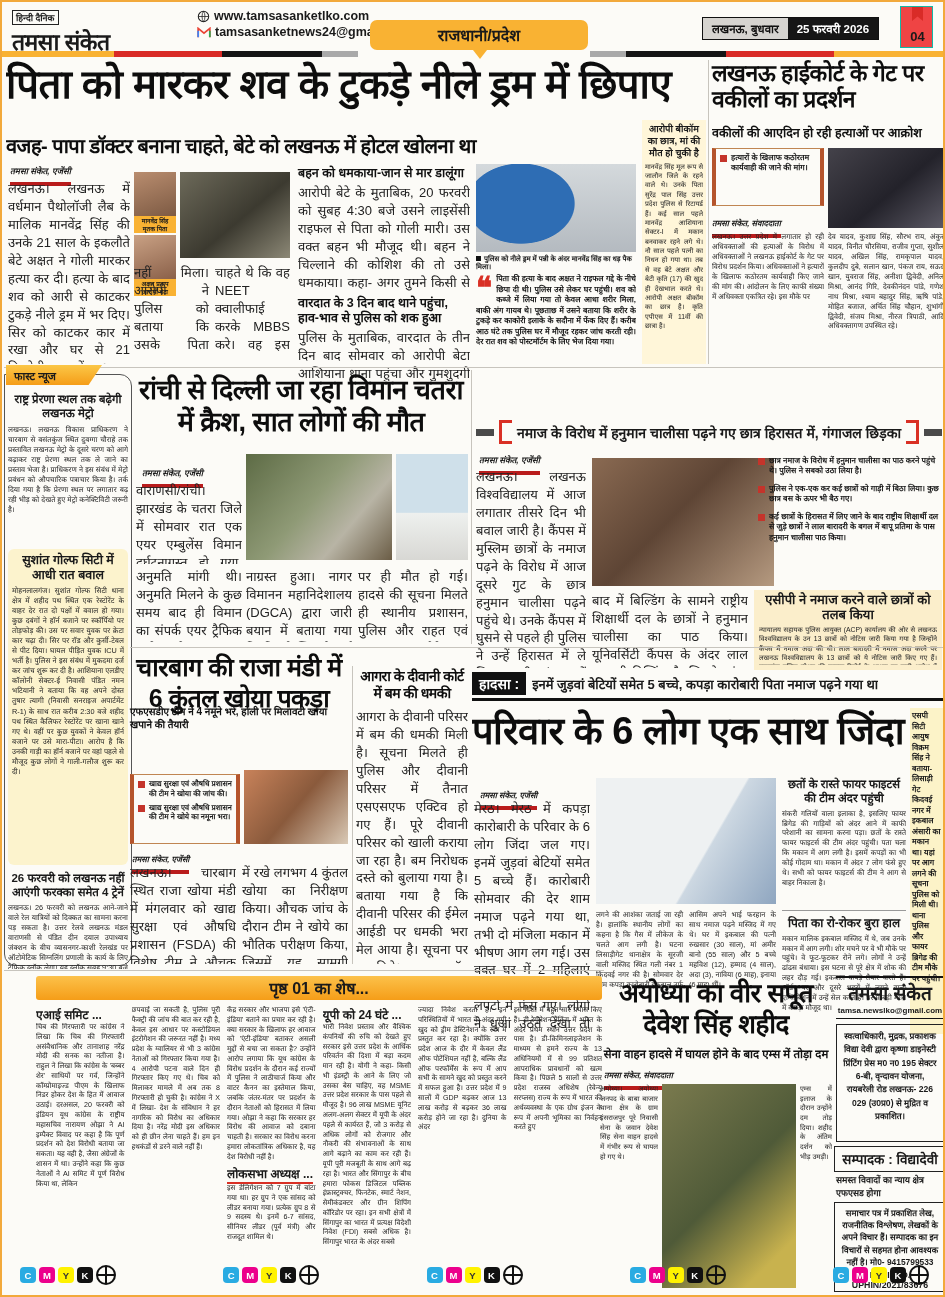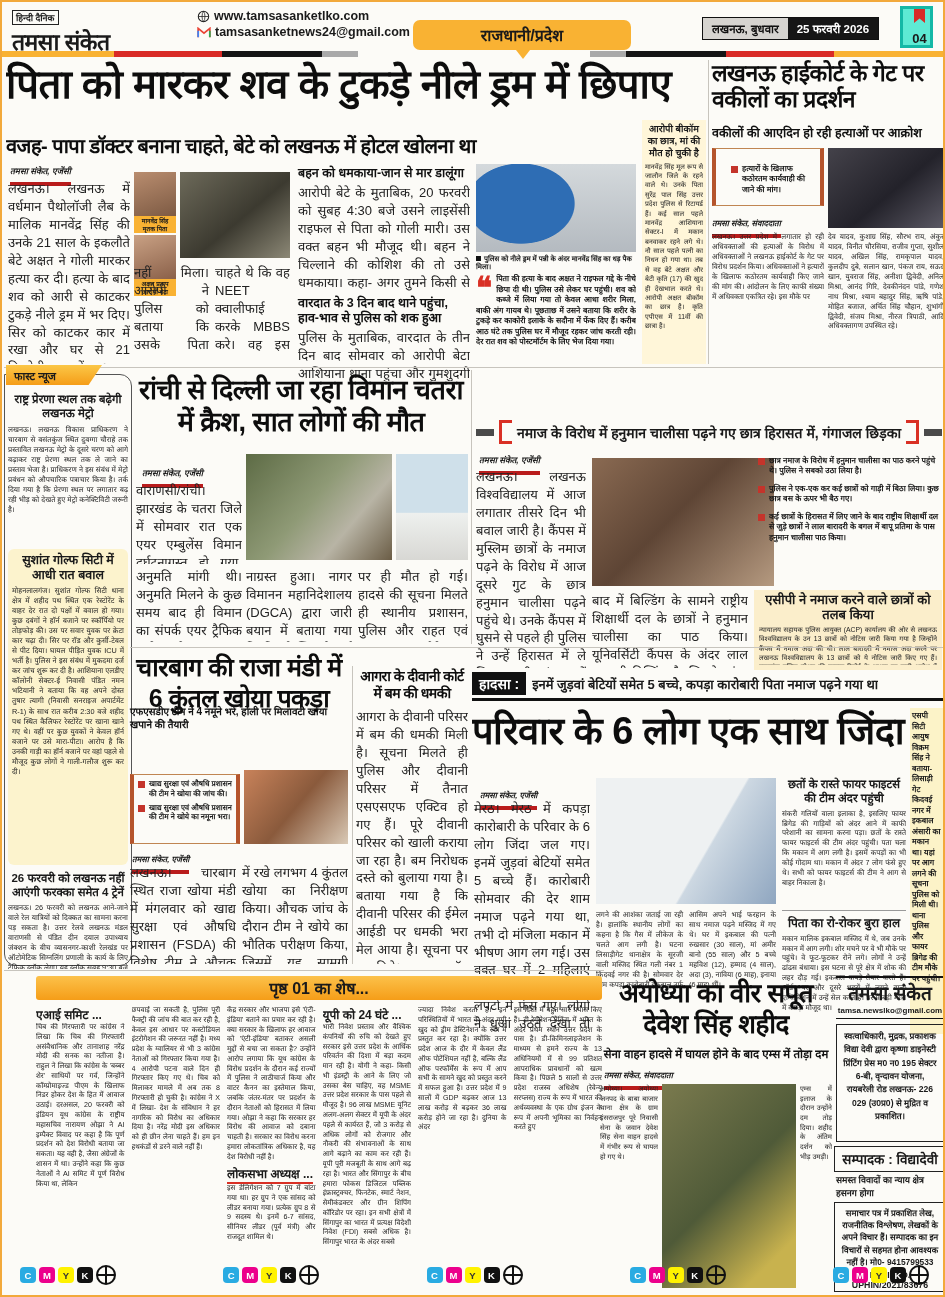--- a/index.html
+++ b/index.html
@@ -51,31 +51,31 @@
       <svg width="14" height="11" viewBox="0 0 24 18">
           <path d="M2 17V2l10 8L22 2v15" fill="none" stroke="#EA4335" stroke-width="3"></path>
           <path d="M2 17V6" stroke="#4285F4" stroke-width="3"></path>
           <path d="M22 17V6" stroke="#34A853" stroke-width="3"></path>
         </svg>
       <span style="font-size:12.5px;font-weight:800;">tamsasanketnews24@gmail.com</span>
     </div>
   </div>
 
   <div class="abs" style="left:368px;top:18px;width:218px;height:30px;background:#F9B233;border-radius:7px;
-       display:flex;align-items:center;justify-content:center;margin-left:43px;">
+       display:flex;align-items:center;justify-content:center;">
     <span style="font-size:16px;font-weight:900;">राजधानी/प्रदेश</span>
     <span class="abs" style="left:103px;top:30px;width:0;height:0;border-left:7px solid transparent;border-right:7px solid transparent;border-top:9px solid #F9B233;"></span>
   </div>
 
   <div class="abs" style="left:700px;top:15px;display:flex;border:1px solid #111;">
     <span style="background:#d6d4d0;color:#111;font-size:11.5px;font-weight:800;padding:3px 9px;">लखनऊ, बुधवार</span>
     <span style="background:#161616;color:#fff;font-size:11.5px;font-weight:800;padding:3px 9px;">25 फरवरी 2026</span>
   </div>
 
-  <div class="abs" style="left:898px;top:4px;width:33px;height:42px;background:#5eead4;border:3px solid #14b8a6;">
+  <div class="abs" style="left:898px;top:4px;width:33px;height:42px;background:#ef4444;border:1px solid #14b8a6;">
     <span class="abs" style="left:11px;top:0;width:11px;height:14px;background:#D92B27;clip-path:polygon(0 0,100% 0,100% 100%,50% 68%,0 100%);"></span>
     <span class="abs" style="left:0;top:22px;width:33px;text-align:center;font-size:13px;font-weight:900;">04</span>
   </div>
 
   <div class="abs" style="left:0;top:49px;width:945px;height:6px;
        background:linear-gradient(90deg,#F9B233 0 112px,#D92B27 112px 220px,#151515 220px 320px,#a9a9a9 320px 356px,transparent 356px 588px,#a9a9a9 588px 624px,#151515 624px 724px,#D92B27 724px 832px,#F9B233 832px 100%);"></div>
 
   <div class="abs headline nowrap" style="left:4px;top:56px;width:700px;font-size:40px;line-height:1.3;">पिता को मारकर शव के टुकड़े नीले ड्रम में छिपाए</div>
   <div class="abs headline nowrap" style="left:4px;top:130px;width:660px;font-size:20px;">वजह- पापा डॉक्टर बनाना चाहते, बेटे को लखनऊ में होटल खोलना था</div>
   <div class="abs" style="left:8px;top:158px;"><span class="byline">तमसा संकेत, एजेंसी</span></div>
@@ -110,21 +110,21 @@
   <div class="abs ybox" style="left:640px;top:118px;width:64px;height:244px;background:#FFF6D9;padding:3px;">
     <div class="center" style="font-size:9.5px;font-weight:900;line-height:1.25;">आरोपी बीकॉम का छात्र, मां की मौत हो चुकी है</div>
     <div class="bodytxt" style="font-size:6.8px;height:185px;margin-top:3px;">मानवेंद्र सिंह मूल रूप से जालौन जिले के रहने वाले थे। उनके पिता सुरेंद्र पाल सिंह उत्तर प्रदेश पुलिस से रिटायर्ड हैं। कई साल पहले मानवेंद्र आशियाना सेक्टर-I में मकान बनवाकर रहने लगे थे। नौ साल पहले पत्नी का निधन हो गया था। तब से वह बेटे अक्षत और बेटी कृति (17) की खुद ही देखभाल करते थे। आरोपी अक्षत बीकॉम का छात्र है। कृति एपीएस में 11वीं की छात्रा है।</div>
   </div>
 
   <div class="abs divider" style="left:706px;top:58px;width:1px;height:304px;"></div>
 
   <div class="abs headline" style="left:710px;top:58px;width:232px;font-size:23px;line-height:1.15;">लखनऊ हाईकोर्ट के गेट पर वकीलों का प्रदर्शन</div>
   <div class="abs subhead-sm nowrap" style="left:710px;top:122px;width:232px;font-size:12.5px;">वकीलों की आएदिन हो रही हत्याओं पर आक्रोश</div>
   <div class="abs" style="left:710px;top:146px;width:112px;height:58px;border:1px solid #c08552;border-left:4px solid #b5542c;border-right:4px solid #b5542c;padding:4px;">
-    <div class="bullet" style="margin:11px;">
+    <div class="bullet" style="margin:0;">
         <span class="sq"></span>
         <span>हत्यारों के खिलाफ कठोरतम कार्यवाही की जाने की मांग।</span>
       </div>
   </div>
   <div class="abs" style="left:710px;top:210px;"><span class="byline" style="font-size:8px;">तमसा संकेत, संवाददाता</span></div>
   <div class="abs photo" style="left:826px;top:146px;width:116px;height:80px;background:linear-gradient(140deg,#44424a,#23222a 55%,#5b5964);"></div>
   <div class="abs bodytxt" style="left:710px;top:230px;width:112px;height:132px;font-size:7.2px;">लखनऊ। उत्तर प्रदेश में लगातार हो रही अधिवक्ताओं की हत्याओं के विरोध में अधिवक्ताओं ने लखनऊ हाईकोर्ट के गेट पर विरोध प्रदर्शन किया। अधिवक्ताओं ने हत्यारों के खिलाफ कठोरतम कार्यवाही किए जाने की मांग की। आंदोलन के लिए काफी संख्या में अधिवक्ता एकत्रित रहे। इस मौके पर</div>
   <div class="abs bodytxt" style="left:826px;top:230px;width:116px;height:132px;font-size:7.2px;">देव यादव, कुशाग्र सिंह, सौरभ राय, अंकुर यादव, विनीत चौरसिया, राजीव गुप्ता, सुशील यादव, अखिल सिंह, रामकृपाल यादव, कुलदीप दुबे, सलान खान, पंकज राय, सऊद खान, युवराज सिंह, अनीशा द्विवेदी, अनिल मिश्रा, आनंद गिरि, देवकीनंदन पांडे, गणेश नाथ मिश्रा, श्याम बहादुर सिंह, ऋषि पांडे, मोहित बजाज, अर्चित सिंह चौहान, शुभांगी द्विवेदी, संजय मिश्रा, नीरज त्रिपाठी, आदि अधिवक्तागण उपस्थित रहे।</div>
 
   <div class="abs divider" style="left:2px;top:365px;width:939px;height:1px;"></div>
@@ -255,21 +255,21 @@
   <div class="abs bodytxt" style="left:598px;top:1082px;width:58px;height:204px;font-size:7px;">अयोध्या। अयोध्या जनपद के बाबा बाजार थाना क्षेत्र के ग्राम इंसराजपुर पूरे निवासी सेना के जवान देवेश सिंह सेना वाहन हादसे में गंभीर रूप से घायल हो गए थे।</div>
   <div class="abs photo" style="left:660px;top:1082px;width:134px;height:204px;background:linear-gradient(135deg,#7a7a4e,#4f5a38 50%,#c8b24e 85%);"></div>
   <div class="abs bodytxt" style="left:798px;top:1082px;width:32px;height:204px;font-size:7px;">एम्स में इलाज के दौरान उन्होंने दम तोड़ दिया। शहीद के अंतिम दर्शन को भीड़ उमड़ी।</div>
 
   <div class="abs" style="left:834px;top:974px;width:108px;border-top:2.5px solid #111;border-bottom:1.5px solid #111;padding:2px 0 3px;">
     <div class="center" style="font-size:19px;font-weight:900;">तमसा संकेत</div>
     <div class="center" style="font-size:8px;font-weight:800;">tamsa.newslko@gmail.com</div>
   </div>
   <div class="abs boxed center" style="left:834px;top:1022px;width:108px;height:118px;padding:5px 4px;font-size:8.6px;font-weight:700;line-height:1.55;overflow:hidden;">स्वत्वाधिकारी, मुद्रक, प्रकाशक विद्या देवी द्वारा कृष्णा डाइनेस्टी प्रिंटिंग प्रेस म0 न0 195 सेक्टर 6-बी, वृन्दावन योजना, रायबरेली रोड लखनऊ- 226 029 (उ0प्र0) से मुद्रित व प्रकाशित।</div>
   <div class="abs boxed center" style="left:832px;top:1144px;width:112px;padding:3px 2px;font-size:13.5px;font-weight:900;">सम्पादक : विद्यादेवी</div>
-  <div class="abs" style="left:834px;top:1172px;width:108px;font-size:9px;font-weight:800;line-height:1.4;">समस्त विवादों का न्याय क्षेत्र हसनग होगा</div>
+  <div class="abs" style="left:834px;top:1172px;width:108px;font-size:9px;font-weight:800;line-height:1.4;">समस्त विवादों का न्याय क्षेत्र एफएसड होगा</div>
   <div class="abs boxed center" style="left:832px;top:1200px;width:112px;height:90px;padding:4px 3px;overflow:hidden;">
     <div style="font-size:8.4px;font-weight:700;line-height:1.45;">समाचार पत्र में प्रकाशित लेख, राजनीतिक विश्लेषण, लेखकों के अपने विचार हैं। सम्पादक का इन विचारों से सहमत होना आवश्यक नहीं है। मो0- 9415799533</div>
     <div style="font-size:8.8px;font-weight:900;margin-top:2px;">R.N.I. NO. UPHIN/2021/83676</div>
   </div>
 
   <div class="abs" style="left:18px;top:1263px;width:909px;display:flex;justify-content:space-between;align-items:center;">
       <div class="cmyk-group">
         <span class="cmyk" style="background: rgb(41, 171, 226); color: rgb(255, 255, 255);">C</span>
         <span class="cmyk" style="background: rgb(236, 0, 140); color: rgb(255, 255, 255);">M</span>
         <span class="cmyk" style="background: rgb(255, 242, 0); color: rgb(51, 51, 51);">Y</span>

